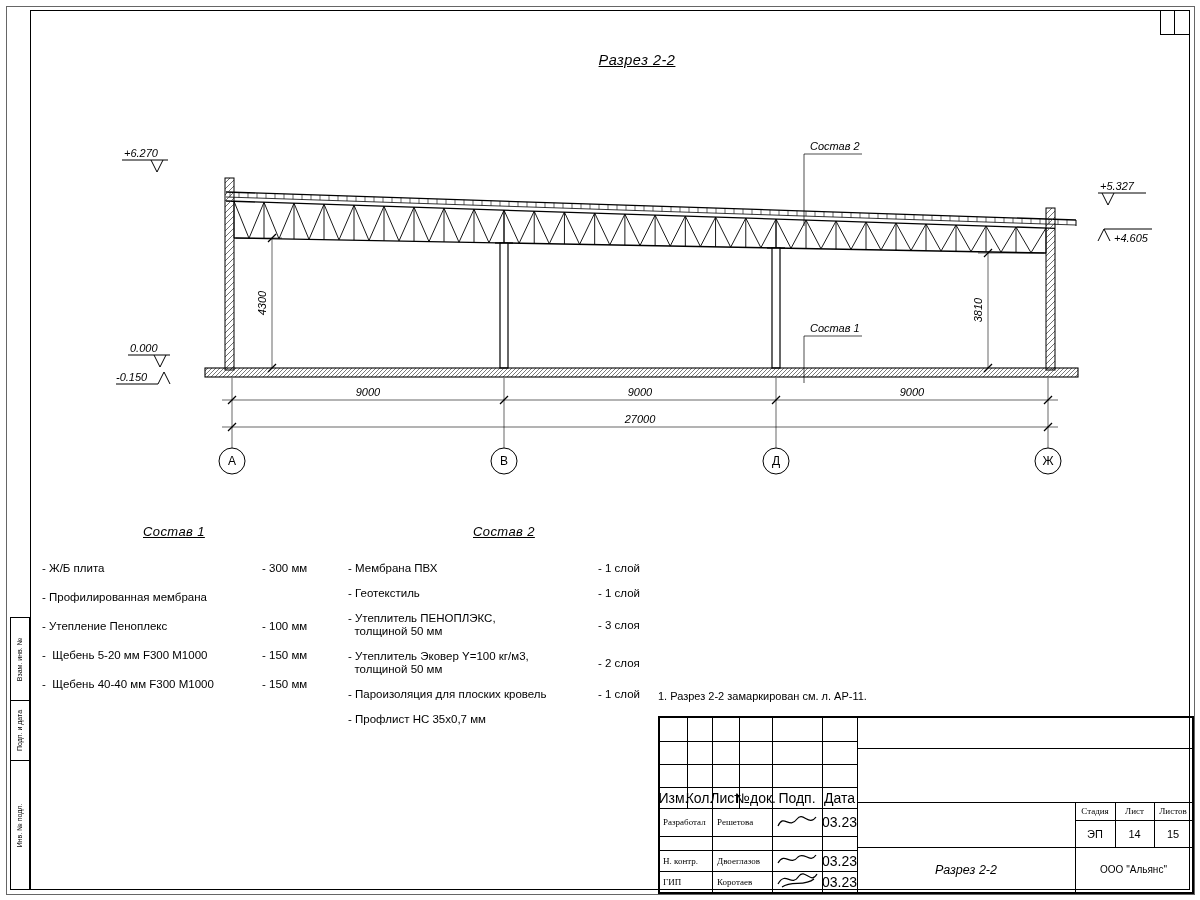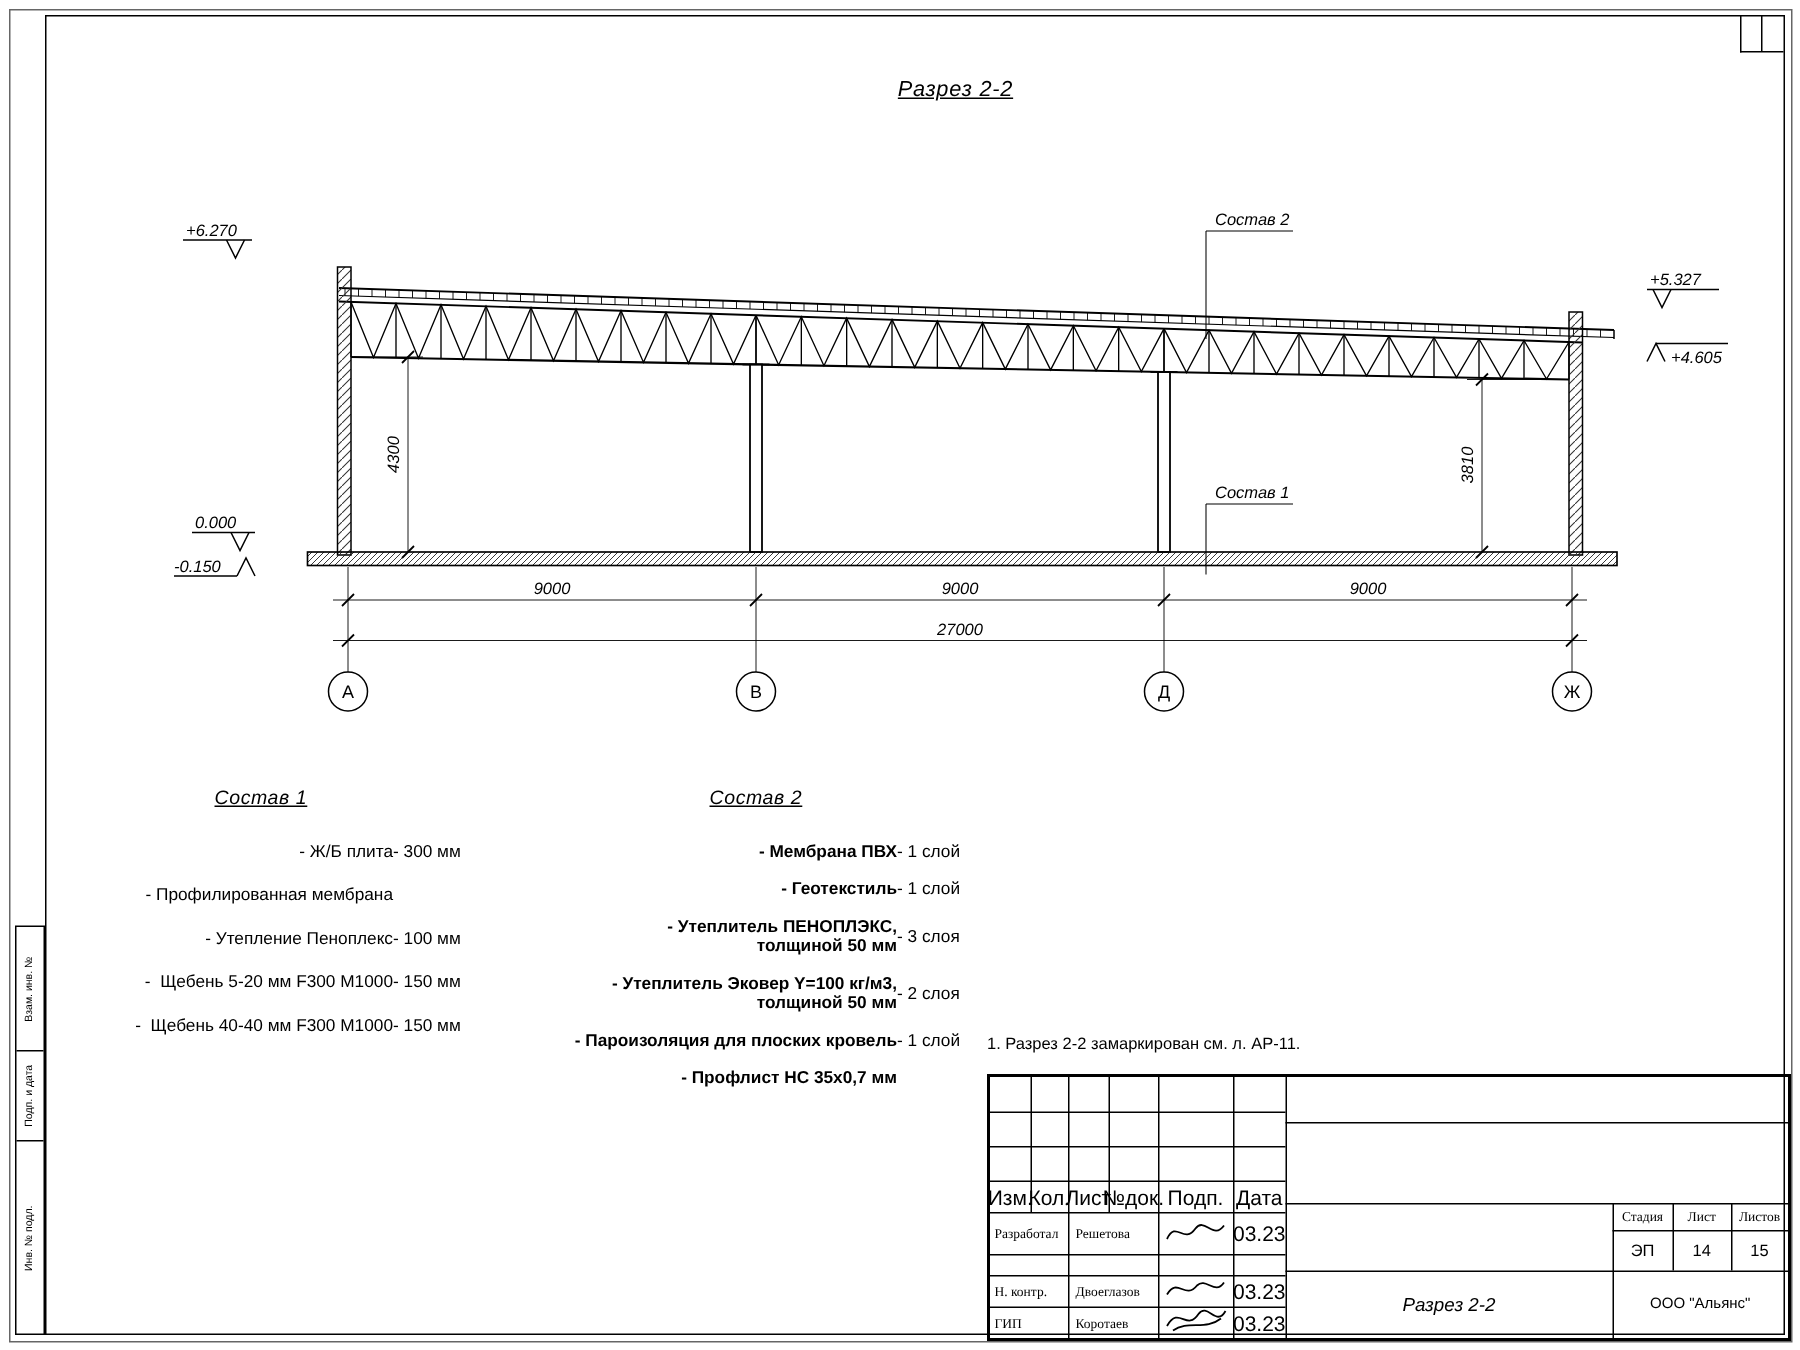--- a/index.html
+++ b/index.html
@@ -18,26 +18,26 @@
     text-decoration:underline;letter-spacing:.5px;}
   
   svg text{font-family:"Liberation Sans",sans-serif;fill:#000;}
   .dim{font-size:11px;font-style:italic;}
   .axisl{font-size:12px;}
   .elev{font-size:11px;font-style:italic;}
   .lead{font-size:11px;font-style:italic;}
   
   .comp-head{font-size:13px;font-style:italic;text-decoration:underline;letter-spacing:.4px;}
   .comp-list{font-size:11.5px;line-height:13px;}
-  .comp-row{display:flex;text-align:right;}
+  .comp-row{display:flex;}
   .list1 .comp-row{margin-bottom:16px;}
   .list2 .comp-row{margin-bottom:12px;}
   .comp-name{white-space:pre-wrap;}
   .list1 .comp-name{width:220px;}
-  .list2 .comp-name{width:250px;font-weight:bold;}
+  .list2 .comp-name{width:250px;}
   .comp-val{align-self:center;white-space:nowrap;}
   .note{left:658px;top:690px;width:420px;font-size:11px;}
   
   .tblock{left:658px;top:716px;width:532px;height:174px;border:2px solid #000;box-sizing:content-box;}
   .tblock .hl{position:absolute;height:1px;background:#000;}
   .tblock .vl{position:absolute;width:1px;background:#000;}
   .cell{position:absolute;display:flex;align-items:center;justify-content:center;text-align:center;}
   .cell.left{justify-content:flex-start;text-align:left;padding-left:3px;box-sizing:border-box;}
   .f8{font-size:14px;}
   .f9{font-size:9px;font-family:Liberation Serif, serif;}

